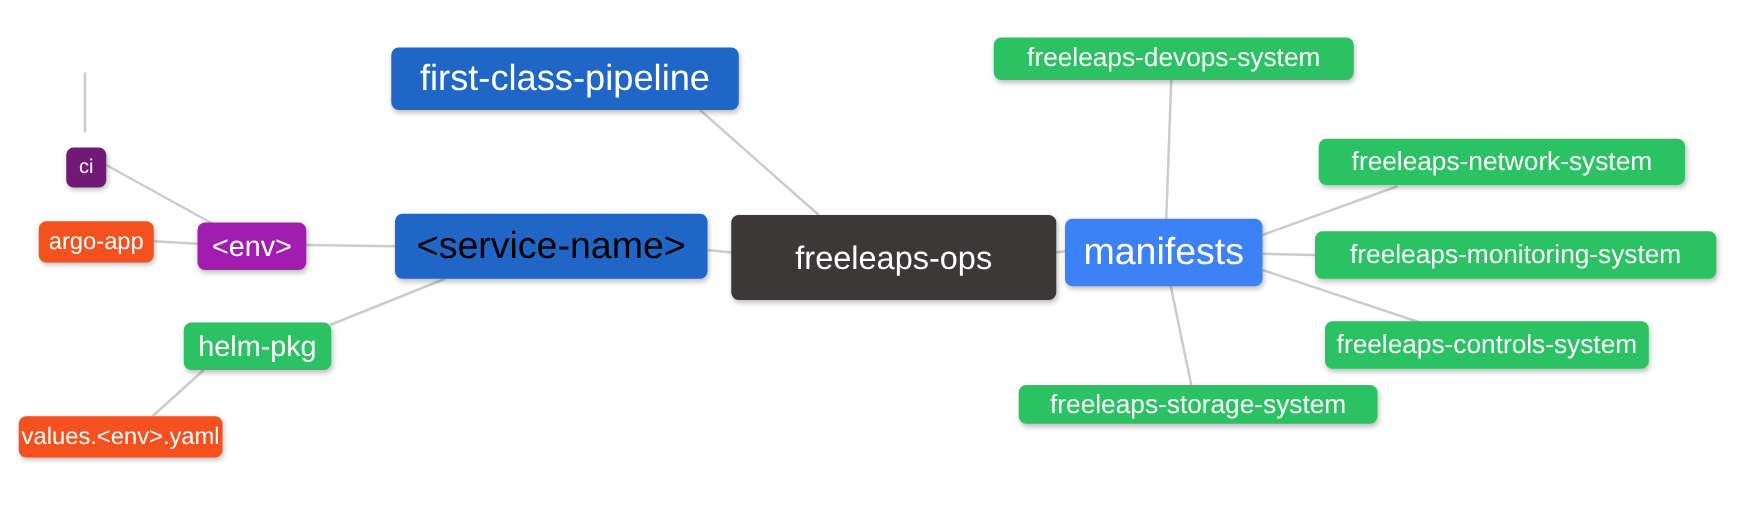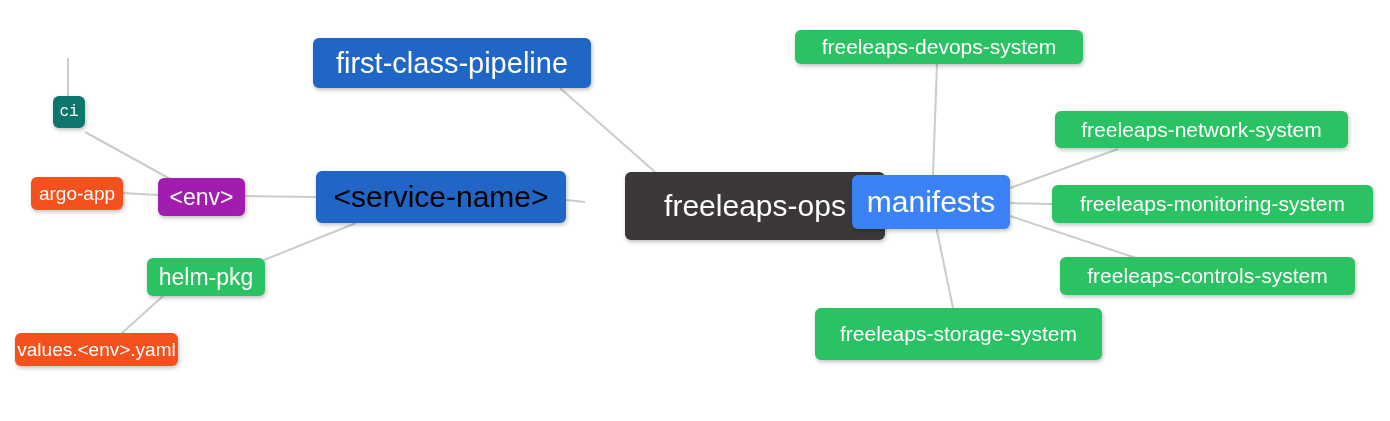--- a/index.html
+++ b/index.html
@@ -54,27 +54,27 @@
       <line x1="560" y1="88" x2="655" y2="172" stroke="#cccccc" stroke-width="2"></line>
       <line x1="566" y1="200" x2="585" y2="202" stroke="#cccccc" stroke-width="2"></line>
       <line x1="845" y1="202" x2="852" y2="201" stroke="#cccccc" stroke-width="2"></line>
       <line x1="933" y1="175" x2="937" y2="64" stroke="#cccccc" stroke-width="2"></line>
       <line x1="1010" y1="188" x2="1118" y2="149" stroke="#cccccc" stroke-width="2"></line>
       <line x1="1010" y1="203" x2="1052" y2="204" stroke="#cccccc" stroke-width="2"></line>
       <line x1="1010" y1="216" x2="1136" y2="258" stroke="#cccccc" stroke-width="2"></line>
       <line x1="936" y1="226" x2="953" y2="308" stroke="#cccccc" stroke-width="2"></line>
     </svg>
 
-<div class="node" style="left: 585px; top: 172px; width: 260px; height: 68px; font-size: 30px; background: rgb(59, 56, 55); color: rgb(255, 255, 255); margin-left: 40px;">freeleaps-ops</div>
+<div class="node" style="left: 585px; top: 172px; width: 260px; height: 68px; font-size: 26px; background: rgb(59, 56, 55); color: rgb(255, 255, 255);">freeleaps-ops</div>
     <div class="node" style="left: 313px; top: 38px; width: 278px; height: 50px; font-size: 29px; background: rgb(32, 102, 199); color: rgb(255, 255, 255); text-align: center;">first-class-pipeline</div>
     <div class="node" style="left: 316px; top: 171px; width: 250px; height: 52px; font-size: 30px; background: rgb(32, 102, 199); color: #000000;">&lt;service-name&gt;</div>
     <div class="node" style="left: 852px; top: 175px; width: 158px; height: 54px; font-size: 30px; background: #3b82f6; color: rgb(255, 255, 255);">manifests</div>
     <div class="node" style="left: 158px; top: 178px; width: 87px; height: 38px; font-size: 23px; background: #a21caf; color: rgb(255, 255, 255);">&lt;env&gt;</div>
     <div class="node" style="left: 147px; top: 258px; width: 118px; height: 38px; font-size: 23px; background: rgb(42, 194, 99); color: rgb(255, 255, 255); text-align: right;">helm-pkg</div>
-    <div class="node" style="left: 53px; top: 96px; width: 32px; height: 32px; font-size: 16px; background: #0f766e; color: rgb(255, 255, 255); font-family: Liberation Mono, monospace;">ci</div>
+    <div class="node" style="left: 53px; top: 118px; width: 32px; height: 32px; font-size: 16px; background: #701a75; color: rgb(255, 255, 255);">ci</div>
     <div class="node" style="left: 31px; top: 177px; width: 92px; height: 33px; font-size: 19px; background: rgb(244, 81, 30); color: rgb(255, 255, 255); text-align: right;">argo-app</div>
     <div class="node" style="left: 15px; top: 333px; width: 163px; height: 33px; font-size: 19px; background: rgb(244, 81, 30); color: rgb(255, 255, 255);">values.&lt;env&gt;.yaml</div>
     <div class="node" style="left: 795px; top: 30px; width: 288px; height: 34px; font-size: 21px; background: rgb(42, 194, 99); color: rgb(255, 255, 255);">freeleaps-devops-system</div>
     <div class="node" style="left: 1055px; top: 111px; width: 293px; height: 37px; font-size: 21px; background: rgb(42, 194, 99); color: rgb(255, 255, 255);">freeleaps-network-system</div>
     <div class="node" style="left: 1052px; top: 185px; width: 321px; height: 38px; font-size: 21px; background: rgb(42, 194, 99); color: rgb(255, 255, 255);">freeleaps-monitoring-system</div>
-    <div class="node" style="left: 1060px; top: 257px; width: 295px; height: 38px; font-size: 21px; background: rgb(42, 194, 99); color: rgb(255, 255, 255);">freeleaps-controls-system</div>
-    <div class="node" style="left: 815px; top: 308px; width: 287px; height: 52px; font-size: 21px; background: rgb(42, 194, 99); color: rgb(255, 255, 255);">freeleaps-storage-system</div>
+    <div class="node" style="left: 1060px; top: 257px; width: 259px; height: 38px; font-size: 21px; background: rgb(42, 194, 99); color: rgb(255, 255, 255);">freeleaps-controls-system</div>
+    <div class="node" style="left: 815px; top: 308px; width: 287px; height: 31px; font-size: 21px; background: rgb(42, 194, 99); color: rgb(255, 255, 255);">freeleaps-storage-system</div>
   </div>
 
 </body></html>

